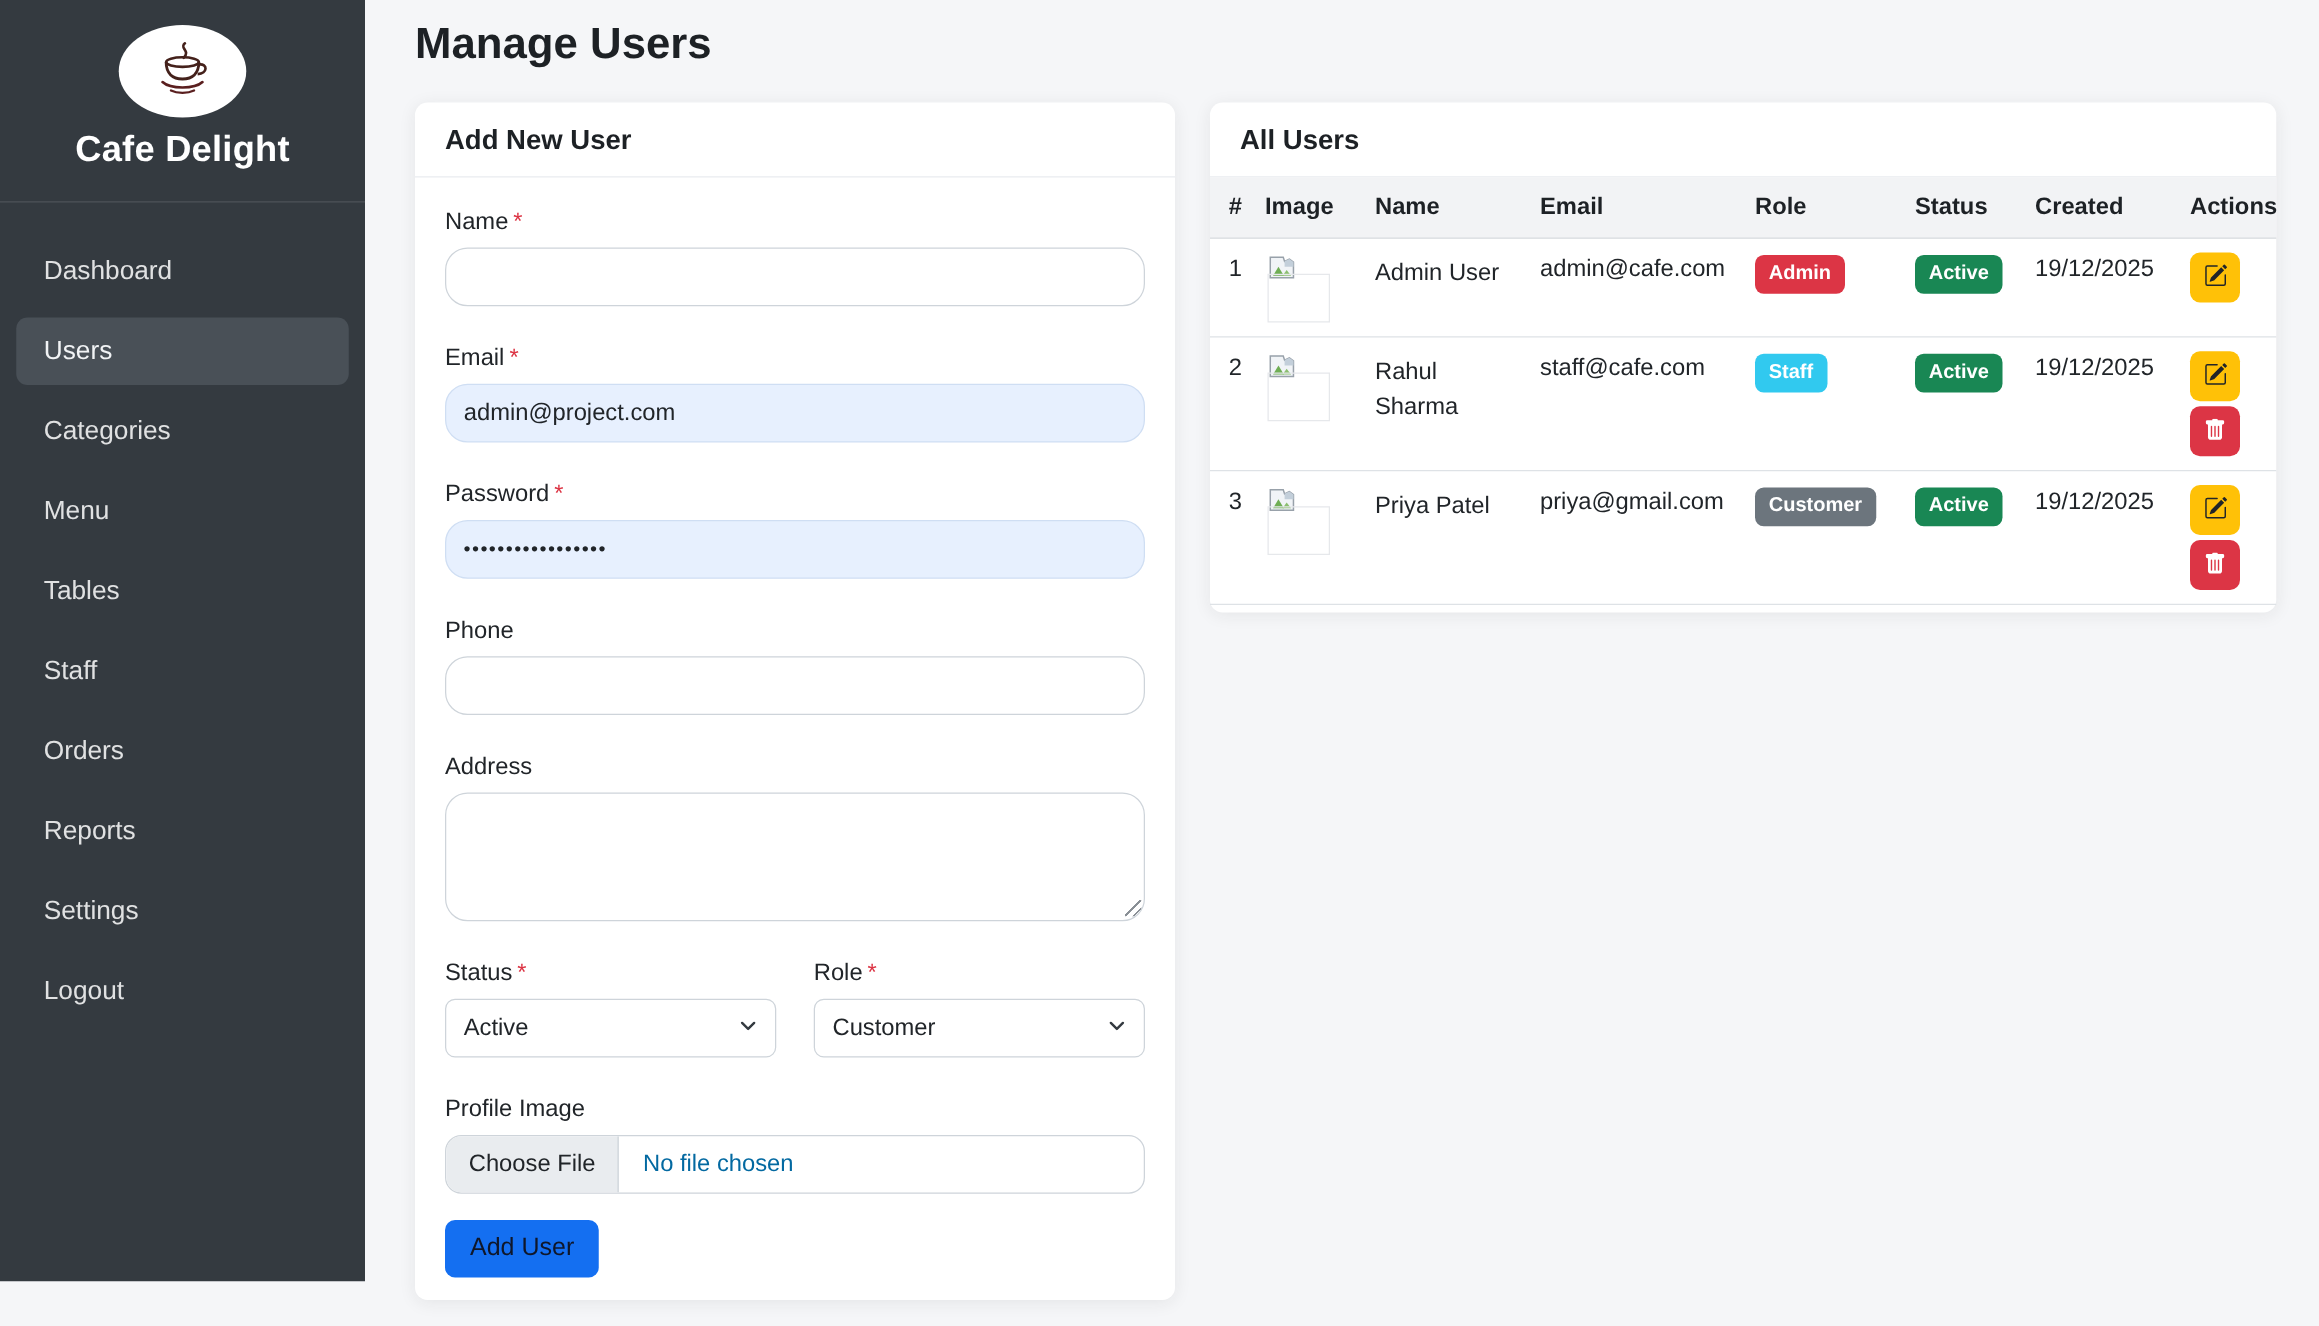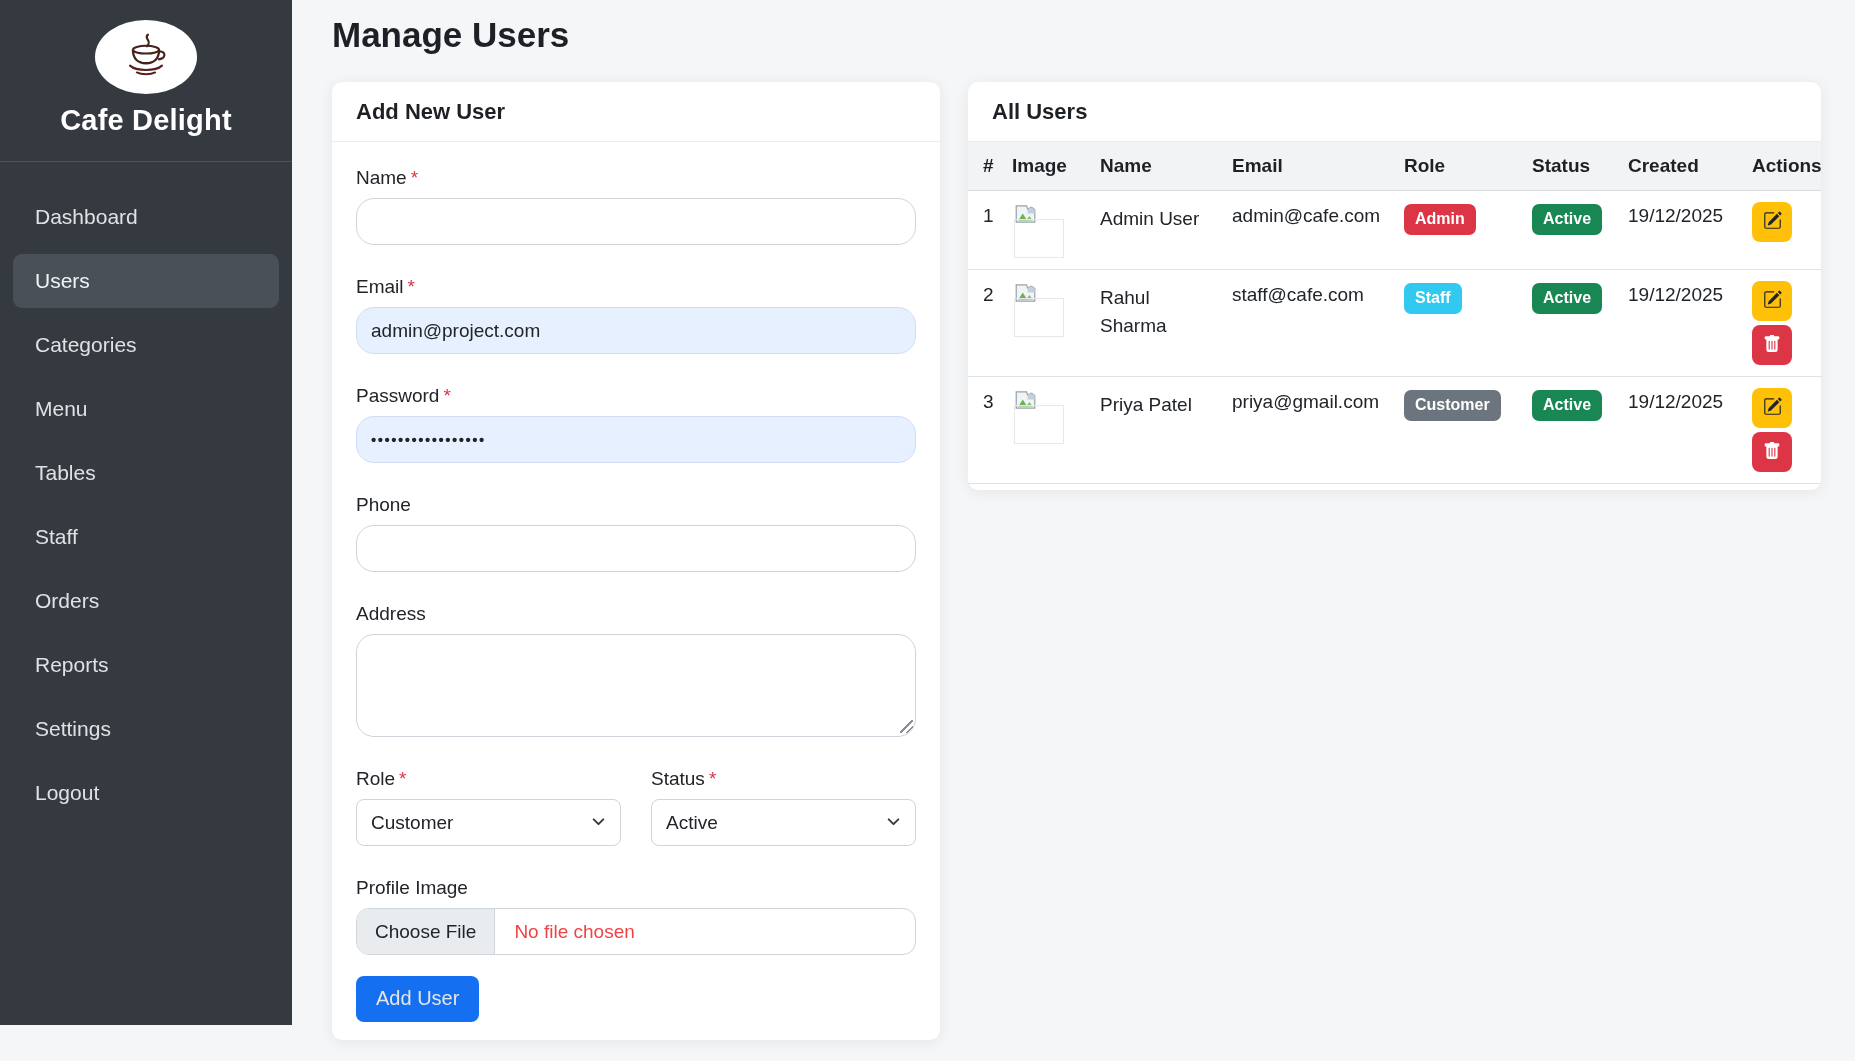--- a/index.html
+++ b/index.html
@@ -86,23 +86,23 @@
   }
   .file-input {
     display: flex; height: 47px; border: 1px solid #ced4da;
     border-radius: 13px; overflow: hidden; background: #fff; cursor: pointer;
   }
   .file-btn {
     background: #e9ecef; border-right: 1px solid #ced4da;
     padding: 0 18px; display: flex; align-items: center;
     font-size: 19px; color: #212529; white-space: nowrap;
   }
-  .file-text { display: flex; align-items: center; padding: 0 19px; font-size: 19px; color: #ef4444; }
+  .file-text { display: flex; align-items: center; padding: 0 19px; font-size: 19px; color: #0369a1; }
   .btn-primary {
-    background: #146ff1; color: #e5e5e5; border: none;
+    background: #146ff1; color: #0f172a; border: none;
     border-radius: 8px; font-size: 20px; font-family: "Liberation Sans", sans-serif;
     padding: 11px 20px 12px; cursor: pointer; margin-top: -5px;
   }
 
   
   .card-table { flex: 1; padding-bottom: 6px; }
   table { width: 100%; border-collapse: collapse; table-layout: fixed; font-size: 19px; }
   thead th {
     background: #f2f3f5; text-align: left; font-weight: 700; color: #1d2125;
     padding: 13px 8px; border-bottom: 1px solid #d8dcdf;
@@ -198,34 +198,34 @@
         <div class="form-group">
           <label class="form-label">Address</label>
           <div class="textarea-wrap">
             <textarea class="input" style=""></textarea>
             <div class="resize-grip"></div>
           </div>
         </div>
 
         <div class="form-group row-2col">
           <div class="col">
-            <label class="form-label"><span>Role</span><span class="req">*</span></label>
+            <label class="form-label"><span>Status</span><span class="req">*</span></label>
             <div class="select">
-              <span>Customer</span>
+              <span>Active</span>
               <span>
                 <svg width="15" height="15" viewBox="0 0 14 14" fill="none">
                     <path d="M2.5 5 L7 9.5 L11.5 5" stroke="#343a40" stroke-width="1.8" stroke-linecap="round" stroke-linejoin="round"></path>
                   </svg>
               </span>
             </div>
           </div>
           <div class="col">
-            <label class="form-label"><span>Status</span><span class="req">*</span></label>
+            <label class="form-label"><span>Role</span><span class="req">*</span></label>
             <div class="select">
-              <span>Active</span>
+              <span>Customer</span>
               <span>
                 <svg width="15" height="15" viewBox="0 0 14 14" fill="none">
                     <path d="M2.5 5 L7 9.5 L11.5 5" stroke="#343a40" stroke-width="1.8" stroke-linecap="round" stroke-linejoin="round"></path>
                   </svg>
               </span>
             </div>
           </div>
         </div>
 
         <div class="form-group" style="margin-bottom:26px">

